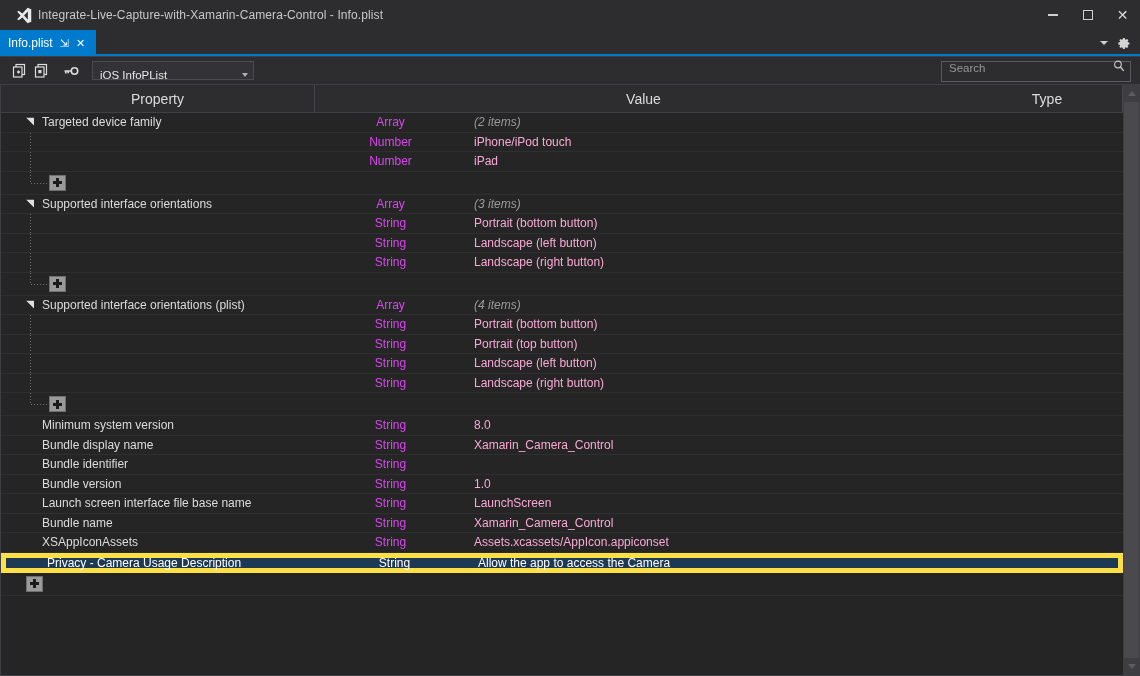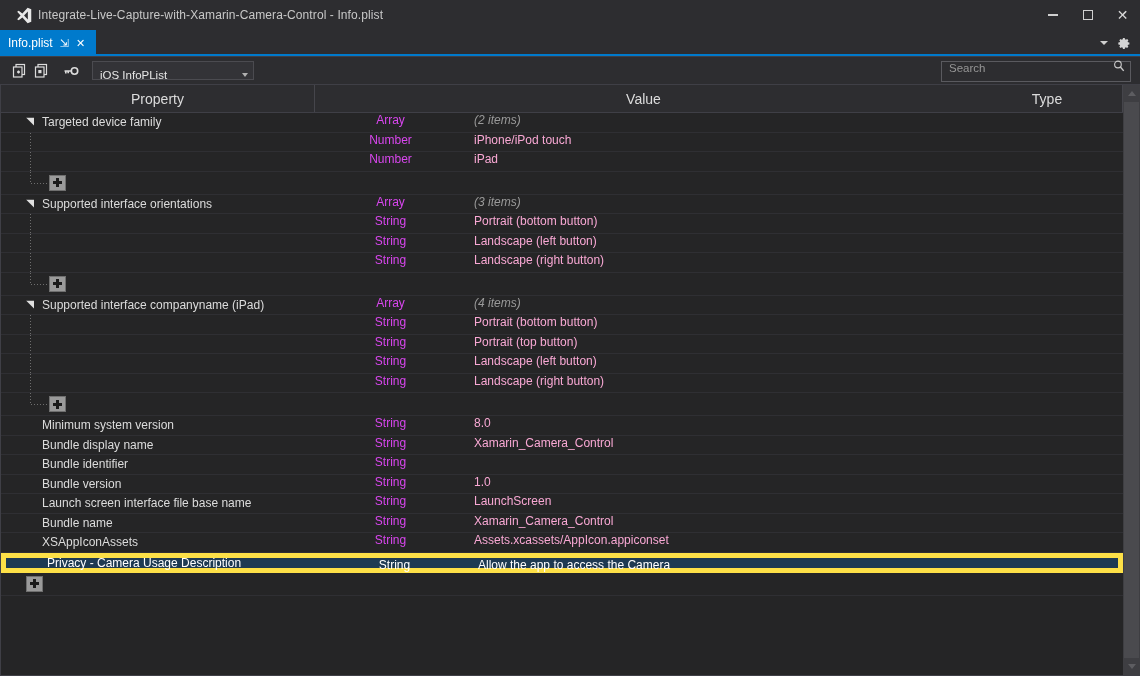--- a/index.html
+++ b/index.html
@@ -112,21 +112,21 @@
     display: flex; align-items: center; justify-content: center;
     color: #dcdcdc; font-size: 14px;
   }
   .hdr-prop { width: 314px; border-right: 1px solid #45454b; }
   .hdr-type { width: 151px; border-right: 1px solid #45454b; }
   .hdr-val  { flex: 1; }
 
   .rows { flex: 1; overflow: hidden; position: relative; background:#252526; }
 
   .row {
-    height: 19.5px; display: flex; 
+    height: 19.5px; display: flex; align-items: center;
     border-bottom: 1px solid #2f2f33;
     position: relative;
     font-size: 12px;
   }
   .c-prop { width: 314px; display:flex; align-items:center; position: relative; height:100%; }
   .c-type { width: 151px; text-align: center; color: #d946ef; }
   .c-val  { flex: 1; padding-left: 8px; color: #f9a8d4; white-space: nowrap; }
   .c-val.italic { color: #9a9a9a; font-style: italic; }
 
   .prop-label { color: #dcdcdc; }
@@ -362,21 +362,21 @@
             <span class="dotline-h"></span>
             <div class="plus-btn"></div>
           </div>
           <div class="row">
             <div class="c-prop">
               <span class="expander">
                 <svg width="9" height="9" viewBox="0 0 9 9">
                   <path d="M0 0 L8 8 L8 0 Z" fill="#e0e0e0"></path>
                 </svg>
               </span>
-              <span class="prop-label prop-indent-0">Supported interface companyname (iPad)</span>
+              <span class="prop-label prop-indent-0">Supported interface orientations (plist)</span>
             </div>
             <div class="c-type">Array</div>
             <div class="c-val italic">(4 items)</div>
           </div>
           <div class="row">
             <div class="c-prop">
               <span class="dotline"></span>
               <span class="prop-label prop-indent-0"></span>
             </div>
             <div class="c-type">String</div>

